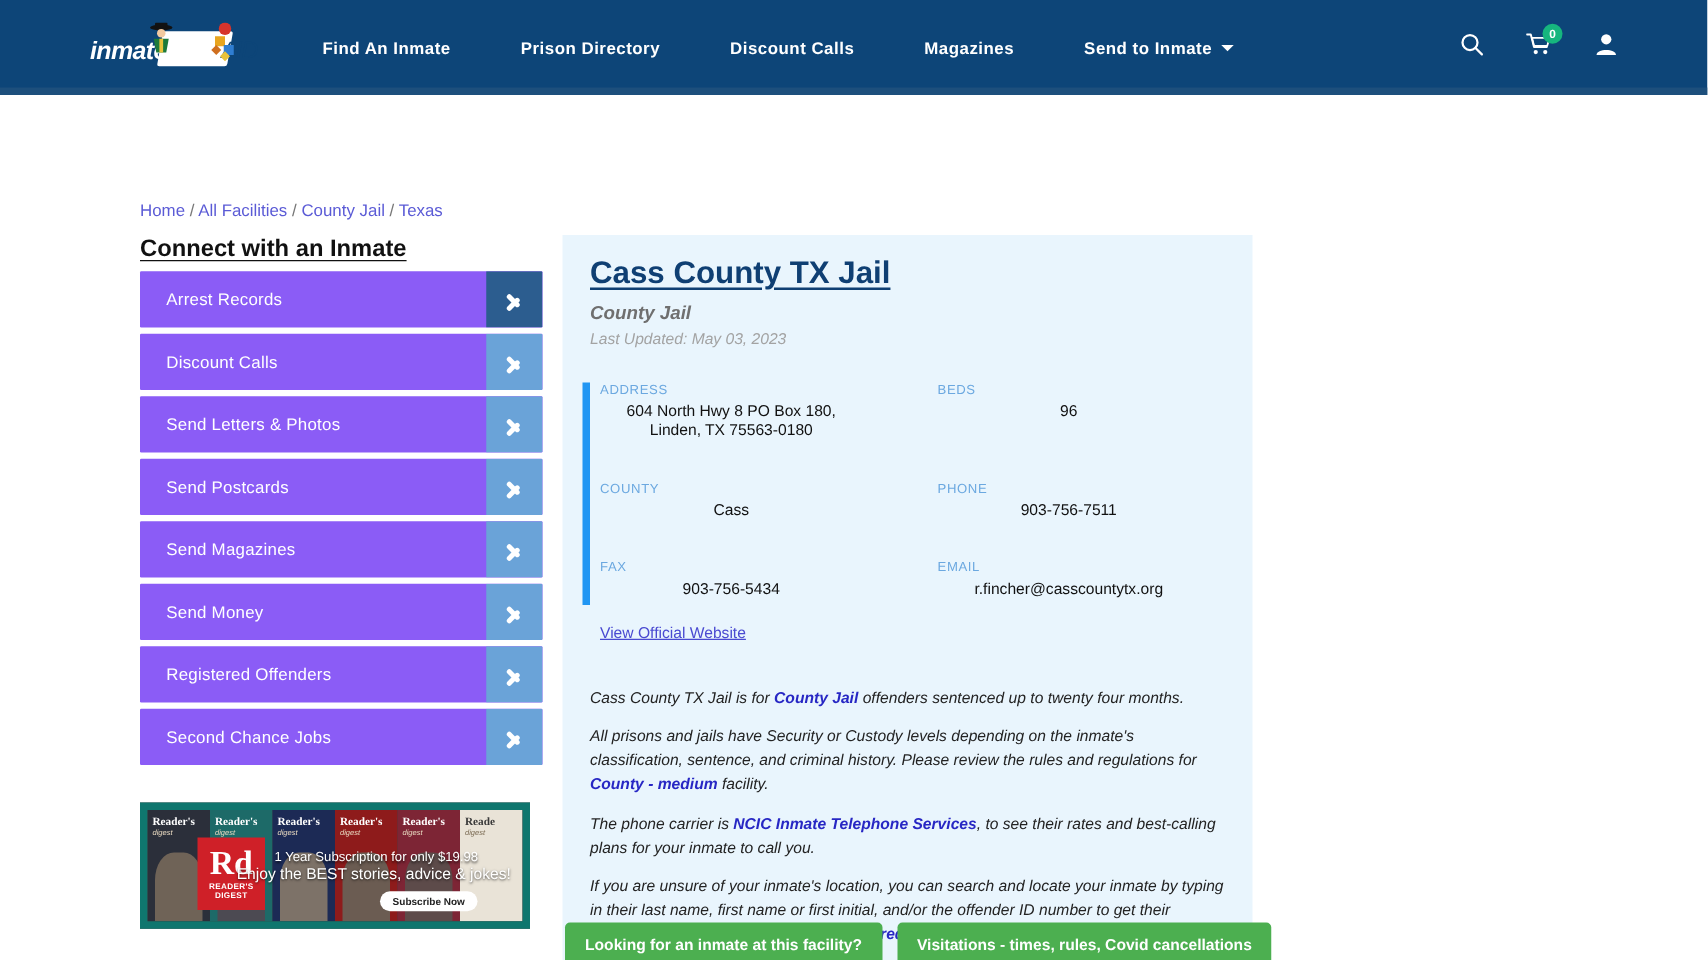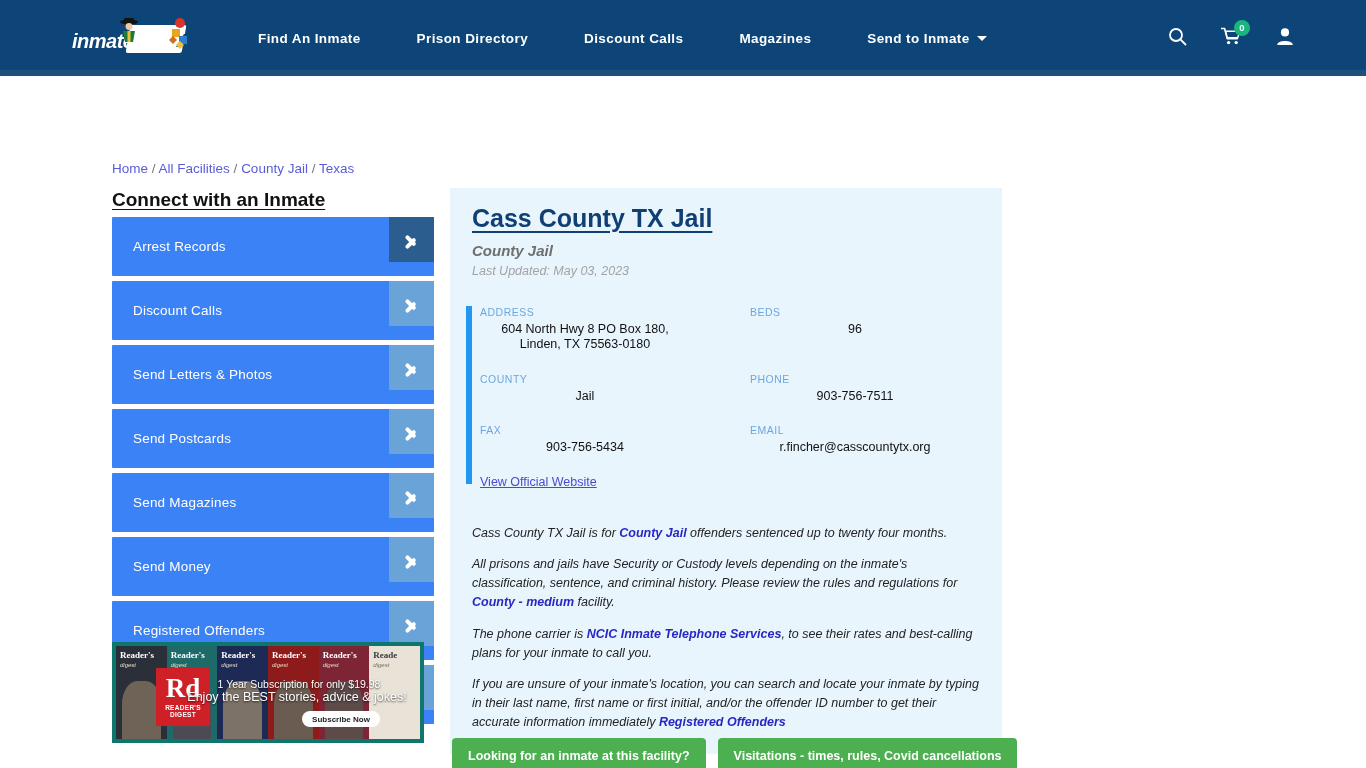--- a/index.html
+++ b/index.html
@@ -100,22 +100,22 @@
 
   .side-title {
     position: absolute; left: 112px; top: 113px;
     font-size: 19px; font-weight: bold; color: #111111;
     text-decoration: underline; text-underline-offset: 3px;
   }
 
   
   .sidebar { position: absolute; left: 112px; top: 141px; width: 322px; }
   .side-item {
-    position: relative; height: 59px; margin-bottom: 5px;
-    background: #3b82f6; display: flex; align-items: center;
+    position: relative; height: 45px; margin-bottom: 5px;
+    background: #8b5cf6; display: flex; align-items: center;
     cursor: pointer; border-radius: 1px; overflow: hidden;
   }
   .side-item-label {
     color: #ffffff; font-size: 13.5px; padding-left: 21px;
     letter-spacing: 0.2px;
   }
   .side-arrow {
     position: absolute; right: 0; top: 0;
     width: 45px; height: 45px; background: #6aa3d8;
     display: flex; align-items: center; justify-content: center;
@@ -129,21 +129,21 @@
     width: 13px; height: 4px; background: #ffffff; border-radius: 2px;
   }
   .chev::before { top: 5px; transform: rotate(45deg); transform-origin: left center; }
   .chev::after  { top: 17px; transform: rotate(-45deg); transform-origin: left center; }
 
   
   .ad-banner {
     position: absolute; left: 112px; top: 566px;
     width: 312px; height: 101px;
     background: #404040; overflow: hidden; cursor: pointer;
-    border: 4px solid #0f766e;
+    border: 6px solid #0f766e;
   }
   .ad-covers { position: absolute; inset: 0; display: flex; }
   .cov { flex: 1; position: relative; overflow: hidden; }
   .cov .rdlabel {
     position: absolute; left: 4px; top: 5px; right: 4px;
     color: #ffffff; font-size: 9px; font-weight: bold;
     font-family: "Liberation Serif", serif; line-height: 1;
   }
   .cov .rdsub {
     position: absolute; left: 4px; top: 16px;
@@ -204,21 +204,21 @@
 
   .info-block {
     position: relative; margin: 28px 0 0 22px; padding-left: 8px;
   }
   .info-bar {
     position: absolute; left: -6px; top: 0;
     width: 6px; height: 178px; background: #2196f3;
   }
   .info-grid {
     display: grid; grid-template-columns: 270px 1fr;
-    row-gap: 20px;
+    row-gap: 32px;
   }
   .ikey {
     font-size: 10.5px; color: #6ba8e0; letter-spacing: .5px;
     margin-bottom: 4px; font-weight: normal;
   }
   .ival { font-size: 12.5px; color: #111111; line-height: 1.22; max-width: 210px; text-align: center; }
   .official-link {
     display: inline-block; margin-top: 20px;
     font-size: 12.5px; color: #4a4ad1;
     text-decoration: underline; cursor: pointer;
@@ -427,21 +427,21 @@
         <div>
           <div class="ikey">ADDRESS</div>
           <div class="ival">604 North Hwy 8 PO Box 180, Linden, TX 75563-0180</div>
         </div>
         <div>
           <div class="ikey">BEDS</div>
           <div class="ival">96</div>
         </div>
         <div>
           <div class="ikey">COUNTY</div>
-          <div class="ival">Jail</div>
+          <div class="ival">Cass</div>
         </div>
         <div>
           <div class="ikey">PHONE</div>
           <div class="ival">903-756-7511</div>
         </div>
         <div>
           <div class="ikey">FAX</div>
           <div class="ival">903-756-5434</div>
         </div>
         <div>

